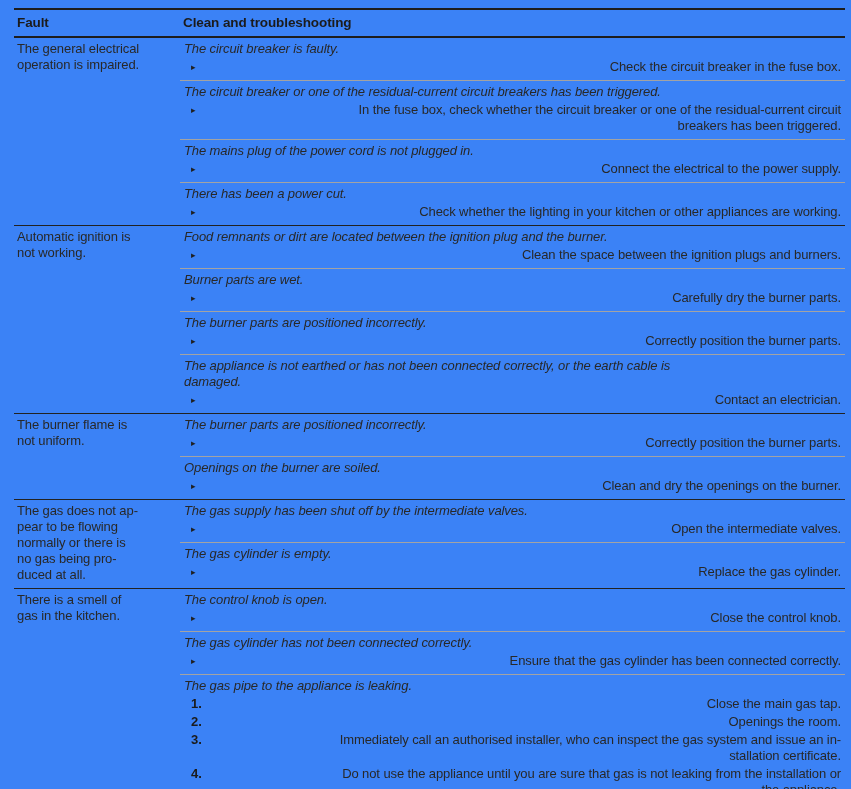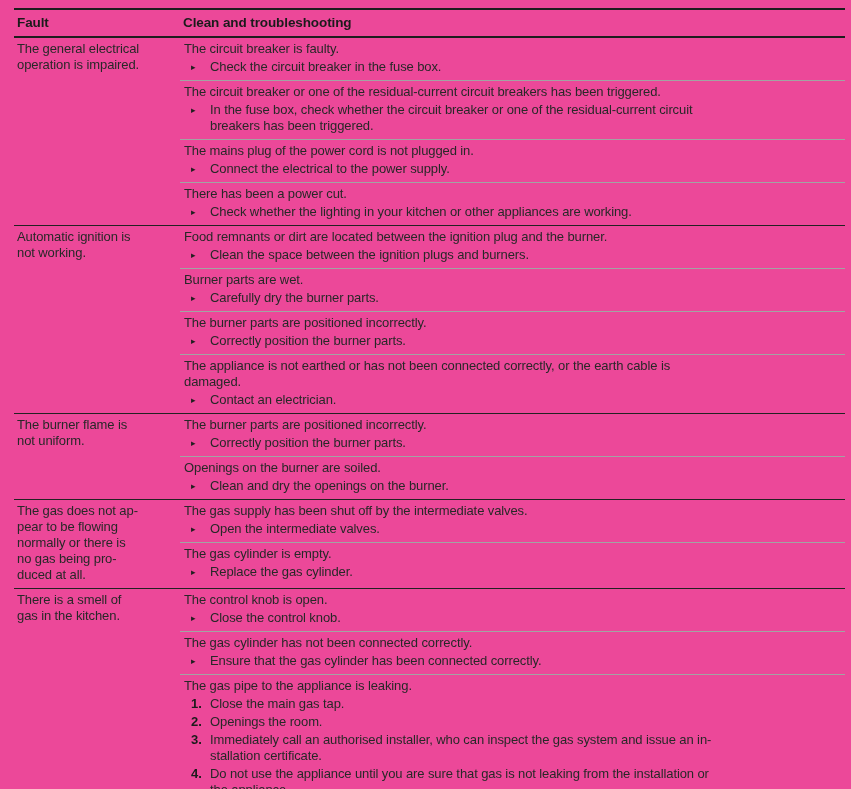--- a/index.html
+++ b/index.html
@@ -1,20 +1,20 @@
 <!DOCTYPE html>
 <html><head>
 <meta charset="utf-8">
 <style>
   html, body { margin: 0; padding: 0; background: #ffffff; }
   .doc {
     width: 851px;
     height: 789px;
     box-sizing: border-box;
-    background: #ec4899;
+    background: #3b82f6;
     padding: 8px 6px 0 14px;
     font-family: "Liberation Sans", sans-serif;
     color: #282828;
     overflow: hidden;
   }
   table.tbl {
     width: 100%;
     border-spacing: 0;
     border-top: 2px solid #1d1d1d;
     border-bottom: 2px solid #1d1d1d;
@@ -40,36 +40,36 @@
   td.fault-cell {
     padding: 3px 10px 5px 3px;
     white-space: pre-line;
   }
   td.cause-cell { padding: 0; }
   .cause-block {
     border-top: 1px solid #a3a3a3;
     padding: 3px 4px 5px 4px;
   }
   .cause-block:first-child { border-top: none; }
-  .cause-text { white-space: pre-line; }
+  .cause-text { white-space: pre-line; font-style: italic; }
   .step { display: flex; margin-top: 2px; }
   .marker {
     flex: 0 0 26px;
     width: 26px;
     box-sizing: border-box;
     padding-left: 7px;
   }
   .marker.tri {
     font-family: "DejaVu Sans", sans-serif;
     font-size: 9px;
     line-height: 16px;
     color: #1f1f1f;
   }
   .marker.num { font-weight: bold; color: #1b1b1b; }
-  .step-text { flex: 1; white-space: pre-line; }
+  .step-text { flex: 1; white-space: pre-line; text-align: right; }
 </style>
 </head>
 <body>
 
 <div class="doc">
   <table class="tbl">
     <thead>
       <tr>
         <th class="col-fault">Fault</th>
         <th class="col-cause">Clean and troubleshooting</th>

